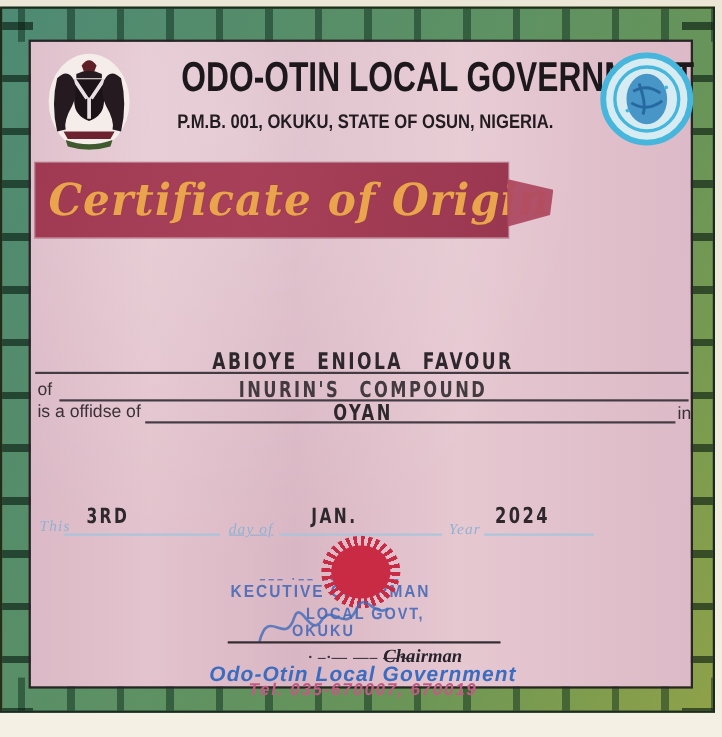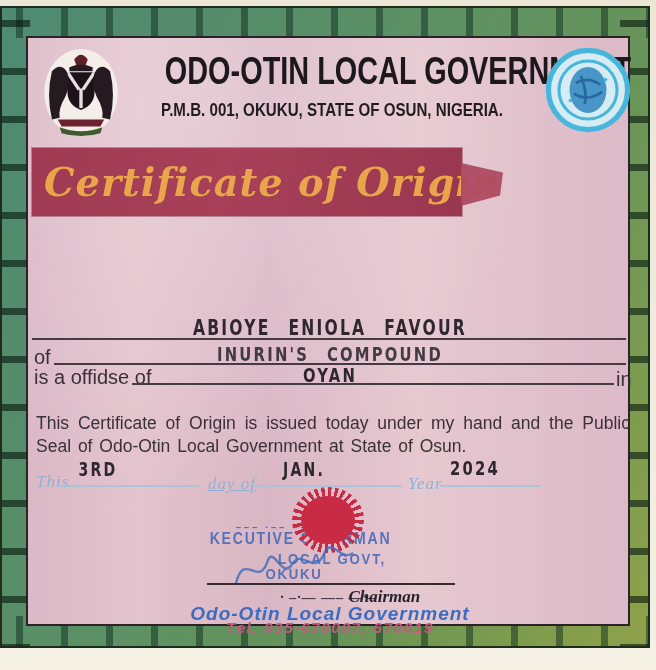--- a/index.html
+++ b/index.html
@@ -73,41 +73,41 @@
     font-family:"DejaVu Serif",serif;font-style:italic;font-weight:700;
     font-size:40px;color:#eaa44e;letter-spacing:1px;white-space:nowrap;
     text-shadow:0 0 1px rgba(120,60,10,.45);
     transform:scaleX(.96);transform-origin:left;
   }
   
   .para{font-size:17.5px;line-height:23px;color:#3a3136;filter:blur(.15px);}
   .intro{left:8px;top:226px;width:592px;text-align:justify;word-spacing:4px;}
   .locality{left:8px;top:352px;width:592px;letter-spacing:.3px;}
   .issue{left:8px;top:374px;width:594px;text-align:justify;word-spacing:2px;}
-  .lbl{font-size:20px;color:#3a3136;}
+  .lbl{font-size:16px;color:#3a3136;}
   .rule{border-bottom:2px solid #443c42;height:0;}
   .rule1{left:4px;top:300px;width:594px;}
   .rule2{left:26px;top:325px;width:572px;}
   .rule3{left:104px;top:345px;width:482px;}
   .of-lbl{left:6px;top:308px;}
   .native-lbl{left:6px;top:328px;}
   .in-lbl{left:588px;top:330px;}
   .typed{
     font-family:"DejaVu Sans",sans-serif;font-weight:700;color:#2e282d;
     letter-spacing:3px;word-spacing:14px;white-space:nowrap;
     transform:scaleX(.74);transform-origin:center;text-align:center;
     filter:blur(.2px);
   }
   .fname{left:2px;top:278px;width:600px;font-size:21px;}
   .fcompound{left:2px;top:304px;width:600px;font-size:20px;opacity:.88;}
   .ftown{left:2px;top:325px;width:600px;font-size:20px;}
   
   .blue-lbl{
     font-family:"Liberation Serif",serif;font-style:italic;
-    font-size:17px;color:#8fb2d4;letter-spacing:1px;filter:blur(.3px);
+    font-size:14px;color:#8fb2d4;letter-spacing:1px;filter:blur(.3px);
   }
   .blue-rule{border-bottom:2px solid #a6c4dc;height:0;opacity:.9;}
   .d-this{left:8px;top:434px;}
   .d-rule1{left:30px;top:447px;width:142px;}
   .d-day{left:30px;top:420px;width:80px;font-size:19px;}
   .d-dayof{left:180px;top:436px;text-decoration:underline;}
   .d-rule2{left:226px;top:447px;width:148px;}
   .d-month{left:236px;top:420px;width:80px;font-size:19px;}
   .d-year-lbl{left:380px;top:436px;}
   .d-rule3{left:412px;top:447px;width:100px;}
@@ -196,21 +196,20 @@
 
     <div class="lbl of-lbl">of</div>
     <div class="typed fcompound">INURIN'S COMPOUND</div>
     <div class="rule rule2"></div>
 
     <div class="lbl native-lbl">is a offidse of</div>
     <div class="typed ftown">OYAN</div>
     <div class="rule rule3"></div>
     <div class="lbl in-lbl">in</div>
 
-    <div class="para issue">This Certificate of Origin is issued today under my hand and the Public Seal of Odo-Otin Local Government at State of Osun.</div>
 
     <div class="blue-lbl d-this">This</div>
     <div class="blue-rule d-rule1"></div>
     <div class="typed d-day">3RD</div>
     <div class="blue-lbl d-dayof">day of</div>
     <div class="blue-rule d-rule2"></div>
     <div class="typed d-month">JAN.</div>
     <div class="blue-lbl d-year-lbl">Year</div>
     <div class="blue-rule d-rule3"></div>
     <div class="typed d-year">2024</div>

